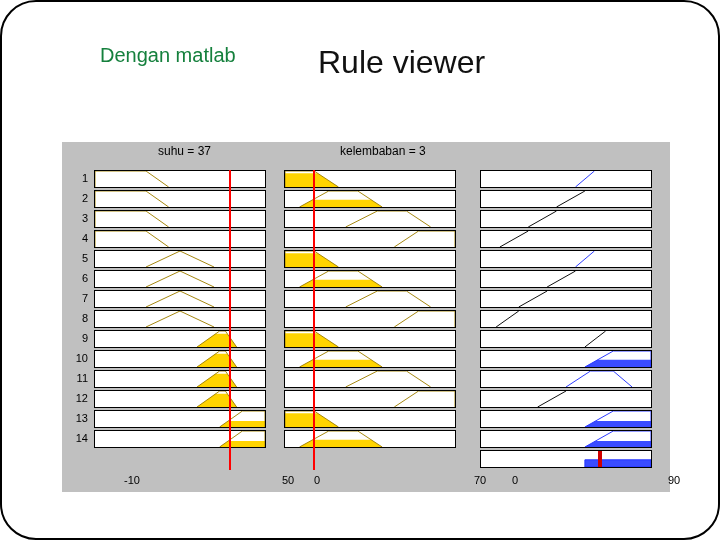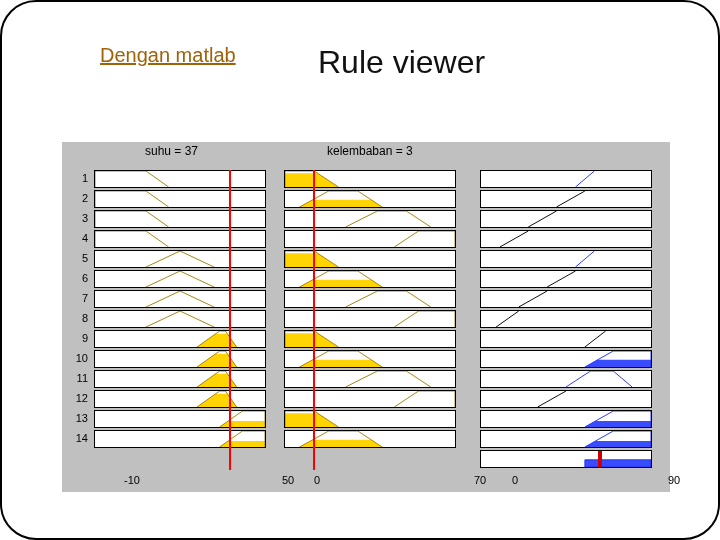--- a/index.html
+++ b/index.html
@@ -20,39 +20,38 @@
   .header {
     position: absolute;
     top: 42px; left: 0; right: 0;
     display: flex;
     align-items: baseline;
   }
   .subtitle {
     position: absolute;
     left: 98px;
     font-size: 20px;
-    color: #a16207;
-    text-decoration: underline;
+    color: #15803d;
   }
   .title {
     position: absolute;
     left: 316px;
     font-size: 32px;
     color: #111;
   }
   
   .chart {
     position: absolute;
     left: 60px; top: 140px;
     width: 608px; height: 350px;
     background: #c0c0c0;
   }
   .col-labels {
     position: absolute;
-    top: 2px; left: 3px; right: 0;
+    top: 2px; left: 16px; right: 0;
     height: 20px;
   }
   .col-label {
     position: absolute;
     font-size: 12px;
     color: #000;
     top: 0;
     white-space: nowrap;
   }
   .rows {

